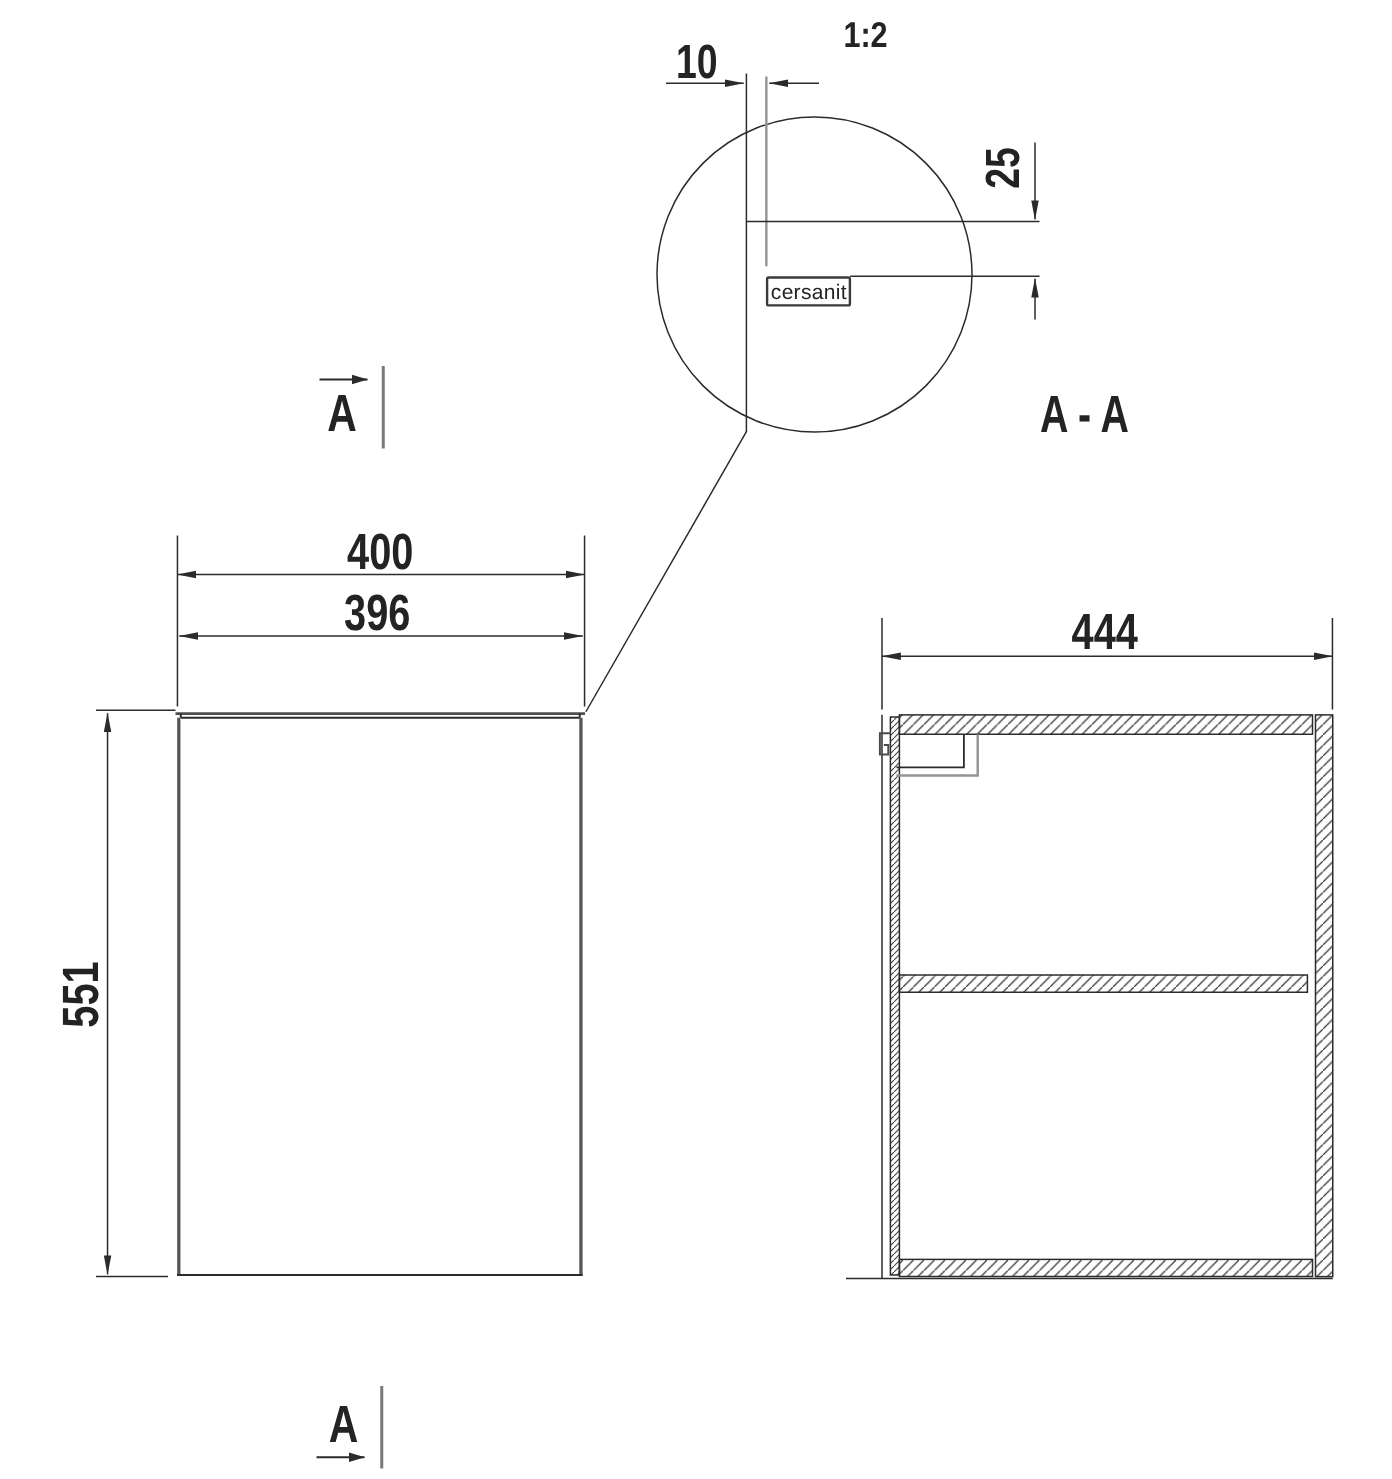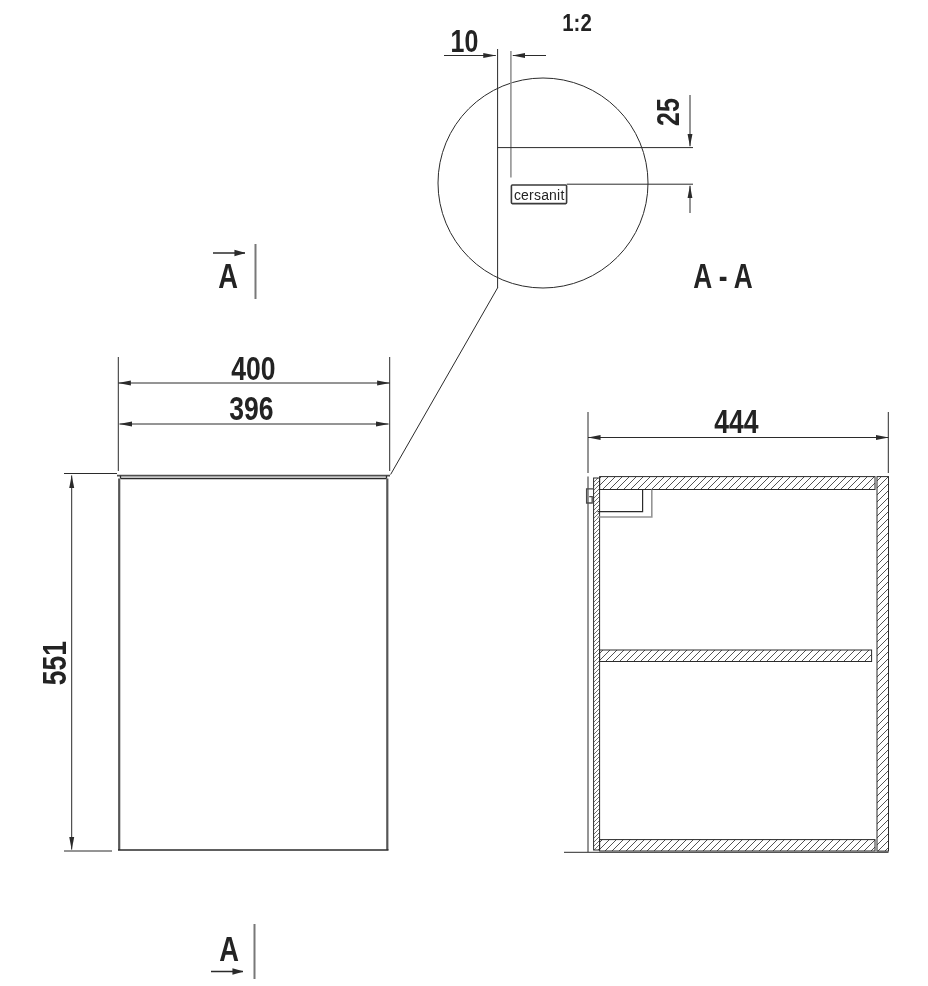--- a/index.html
+++ b/index.html
@@ -3,21 +3,20 @@
 <meta charset="utf-8">
 <style>
   html, body { margin: 0; padding: 0; background: #ffffff; }
   .canvas {
     position: relative;
     width: 928px;
     height: 986px;
     background: #ffffff;
     overflow: hidden;
     font-family: "Liberation Sans", sans-serif;
-    border-radius: 26px;
   }
   svg { position: absolute; left: 0; top: 0; }
   
   .thin   { stroke: #2b2b2b; stroke-width: 1;   fill: none; }
   .med    { stroke: #2b2b2b; stroke-width: 1.3; fill: none; }
   .edge   { stroke: #4f4f4f; stroke-width: 1.8; fill: none; }
   .thick  { stroke: #565656; stroke-width: 2.2; fill: none; }
   .grayln { stroke: #949494; stroke-width: 1.6; fill: none; }
   .dim    { stroke: #2b2b2b; stroke-width: 1;   fill: none; }
   .marker-line { stroke: #2b2b2b; stroke-width: 1.3; fill: none; }

